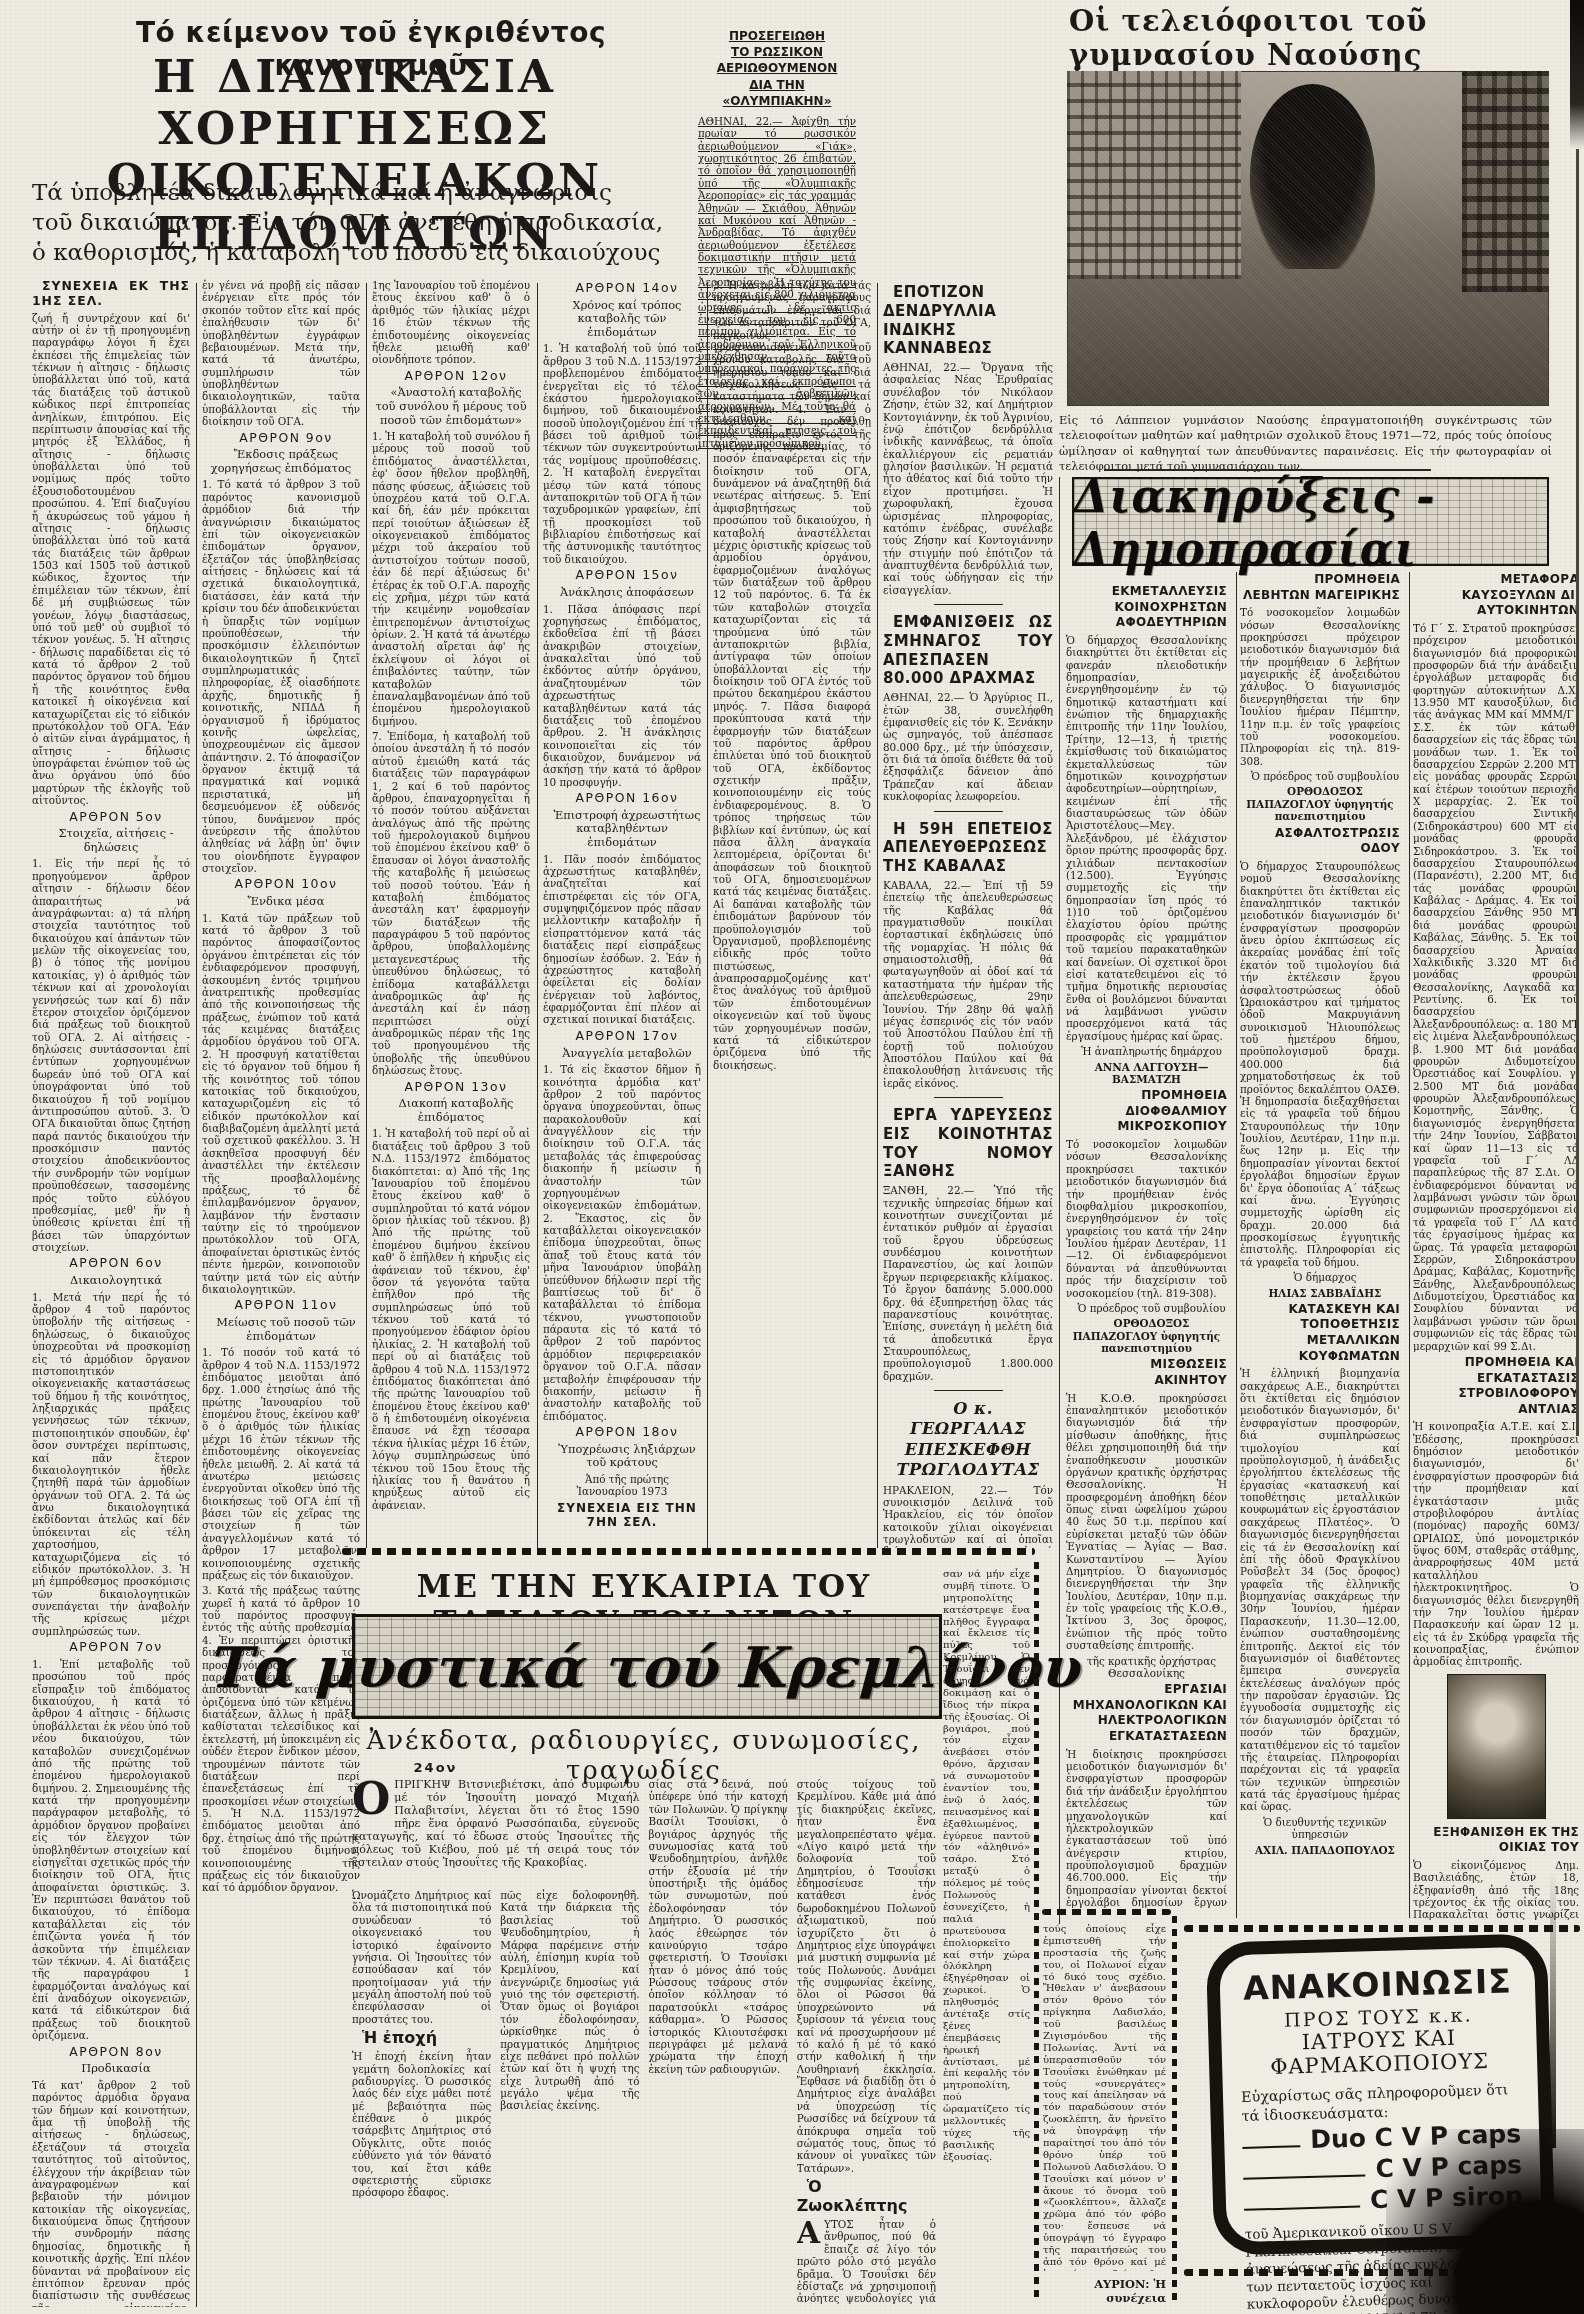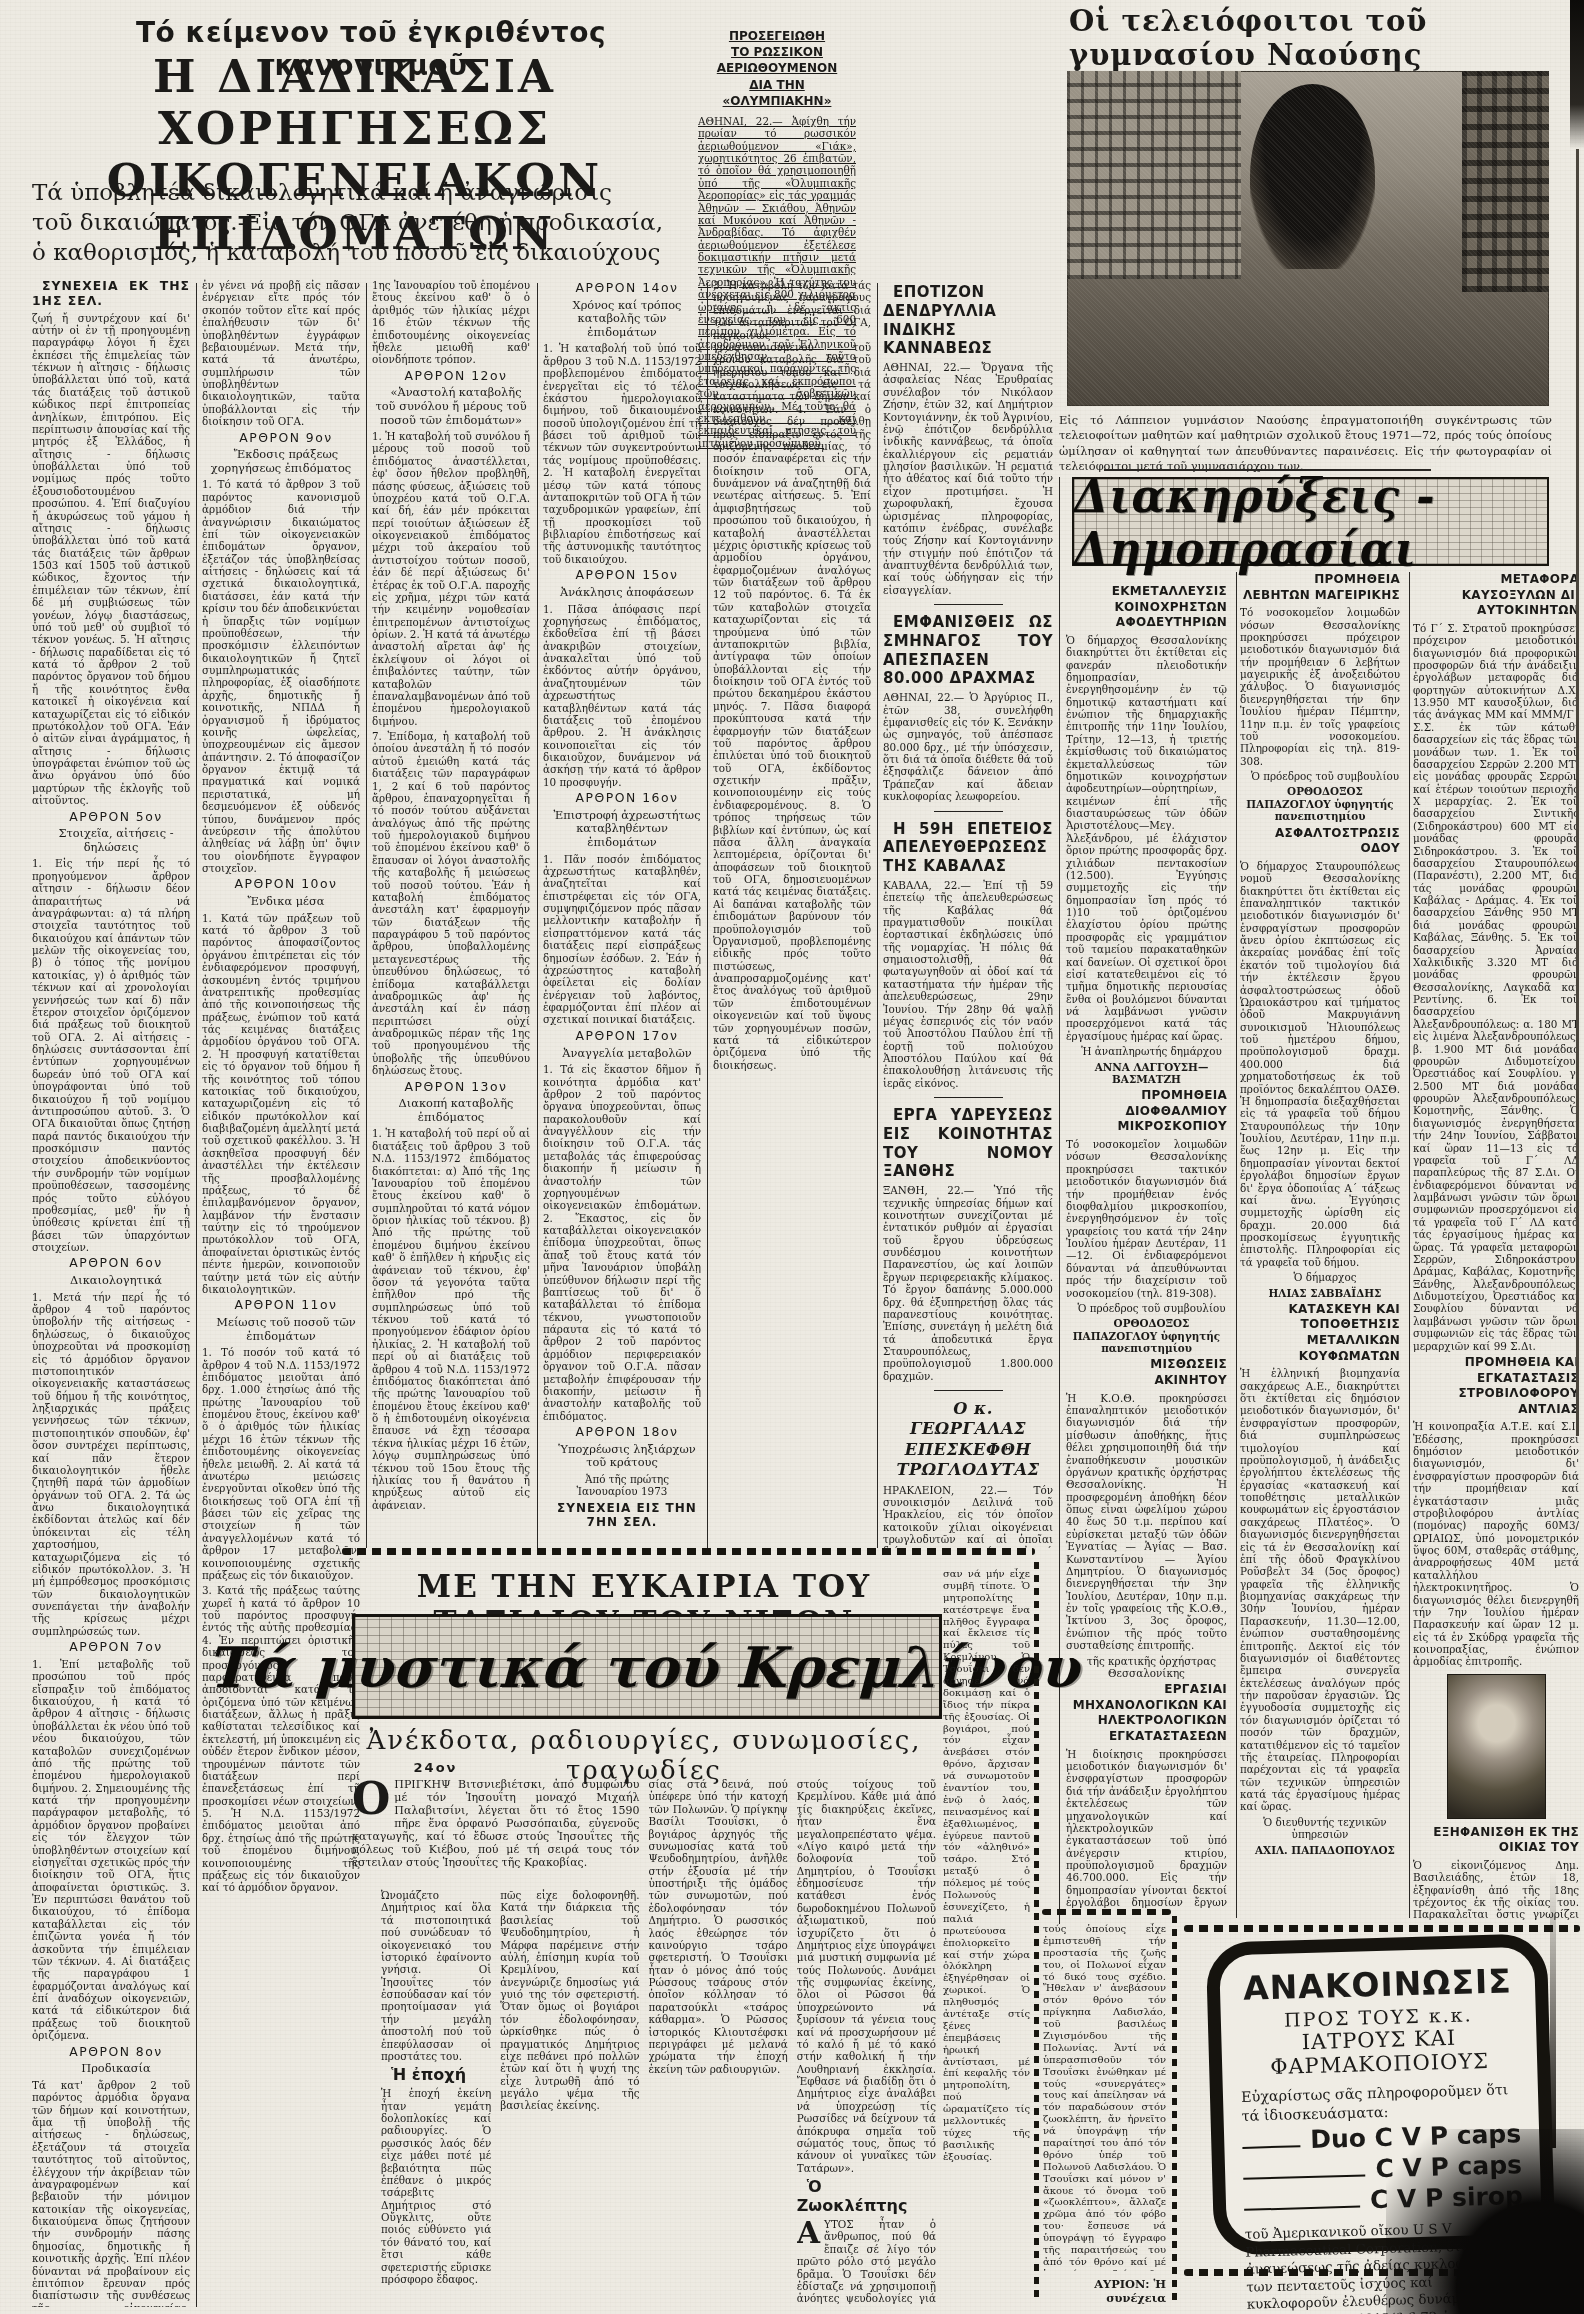--- a/index.html
+++ b/index.html
@@ -59,21 +59,21 @@
   .kkicker{font-weight:bold;font-size:31px;letter-spacing:2px;text-align:center;}
   .kband{background:
     repeating-linear-gradient(0deg,rgba(70,64,54,.4) 0 1px,transparent 1px 8px),
     repeating-linear-gradient(90deg,rgba(70,64,54,.4) 0 1px,transparent 1px 12px),#d8d3c7;
     border:3px solid #15130e;display:flex;align-items:center;justify-content:center;}
   .kband span{font-weight:bold;font-style:italic;font-size:56px;color:#0d0c09;transform:skewX(-4deg);text-shadow:2px 1px 0 rgba(13,12,9,.35);white-space:nowrap;}
   .ksub{font-size:26px;letter-spacing:2px;text-align:center;}
   .kep{font-family:"DejaVu Sans",sans-serif;font-weight:bold;font-size:13px;text-align:center;letter-spacing:2px;}
   .fgrid{display:grid;grid-template-columns:repeat(4,1fr);grid-template-rows:111px auto;column-gap:9px;}
   .fintro{grid-column:1/3;grid-row:1;}
-  .f1{grid-column:1;grid-row:2;margin-left:29px;} .f2{grid-column:2;grid-row:2;}
+  .f1{grid-column:1;grid-row:2;} .f2{grid-column:2;grid-row:2;}
   .f3{grid-column:3;grid-row:1/3;} .f4{grid-column:4;grid-row:1/3;}
   .dropcap{float:left;font-weight:bold;font-size:44px;line-height:.85;padding:2px 4px 0 0;}
   .ksh{font-family:"DejaVu Sans",sans-serif;font-weight:bold;font-size:16px;text-align:left;margin:8px 0 4px;text-indent:0;}
   .tomorrow{font-weight:bold;font-size:11.4px;text-align:right;}
   
   .ad{border:13px solid #15130e;border-radius:46px;background:#efece4;transform:rotate(-1.6deg);padding:14px 18px 10px;box-sizing:border-box;}
   .adT{font-family:"DejaVu Sans",sans-serif;font-weight:bold;font-size:33px;text-align:center;letter-spacing:1px;}
   .adL1{font-size:19px;text-align:center;letter-spacing:2px;margin-top:2px;}
   .adL2{font-size:21px;text-align:center;letter-spacing:1px;}
   .adP{font-size:14.4px;line-height:1.3;margin-top:8px;}

